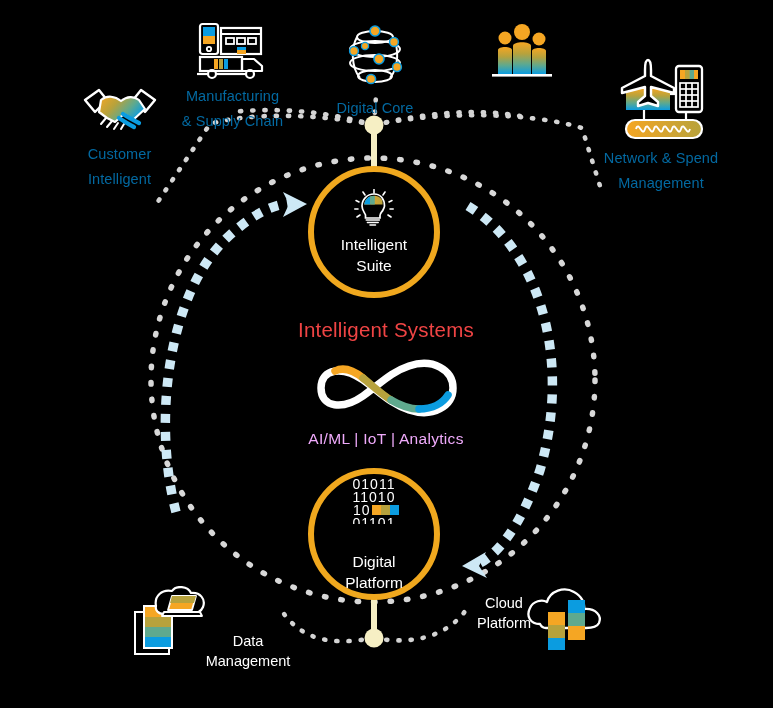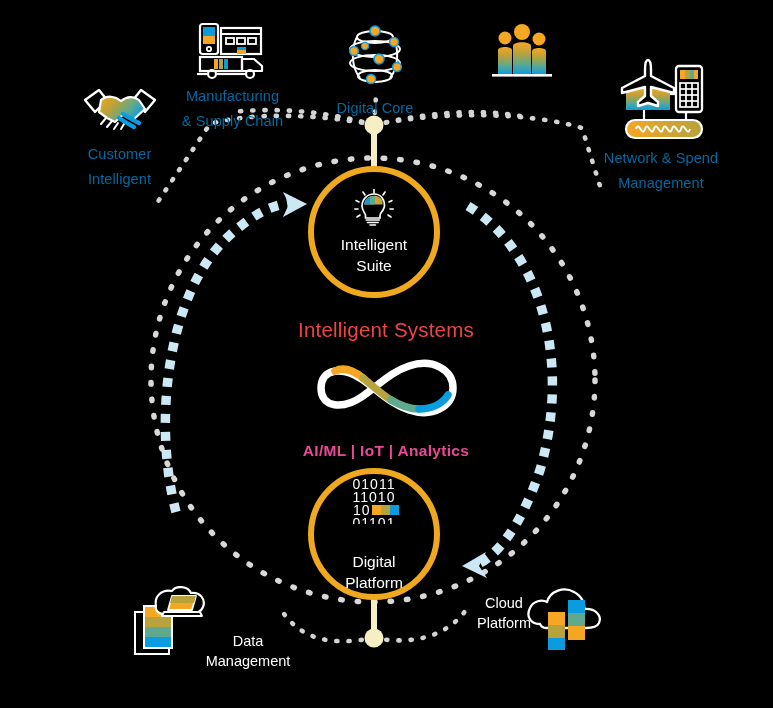--- a/index.html
+++ b/index.html
@@ -69,25 +69,24 @@
     top: 318px;
   }
   .center-title {
     font-size: 20.5px;
     color: #ef4444;
     letter-spacing: .2px;
     display: block;
   }
   .center-sub {
     font-size: 15.5px;
-    color: #ec4899;
-    display: block;
-    margin-top: 14px;
+    color: #f0abfc;
+    display: block;
+    margin-top: 2px;
     letter-spacing: .3px;
-    font-weight: bold;
   }
   .inline-side {
     position: absolute;
     font-size: 14.5px;
     line-height: 20px;
     white-space: pre-line;
     text-align: center;
   }
 </style>
 </head>

